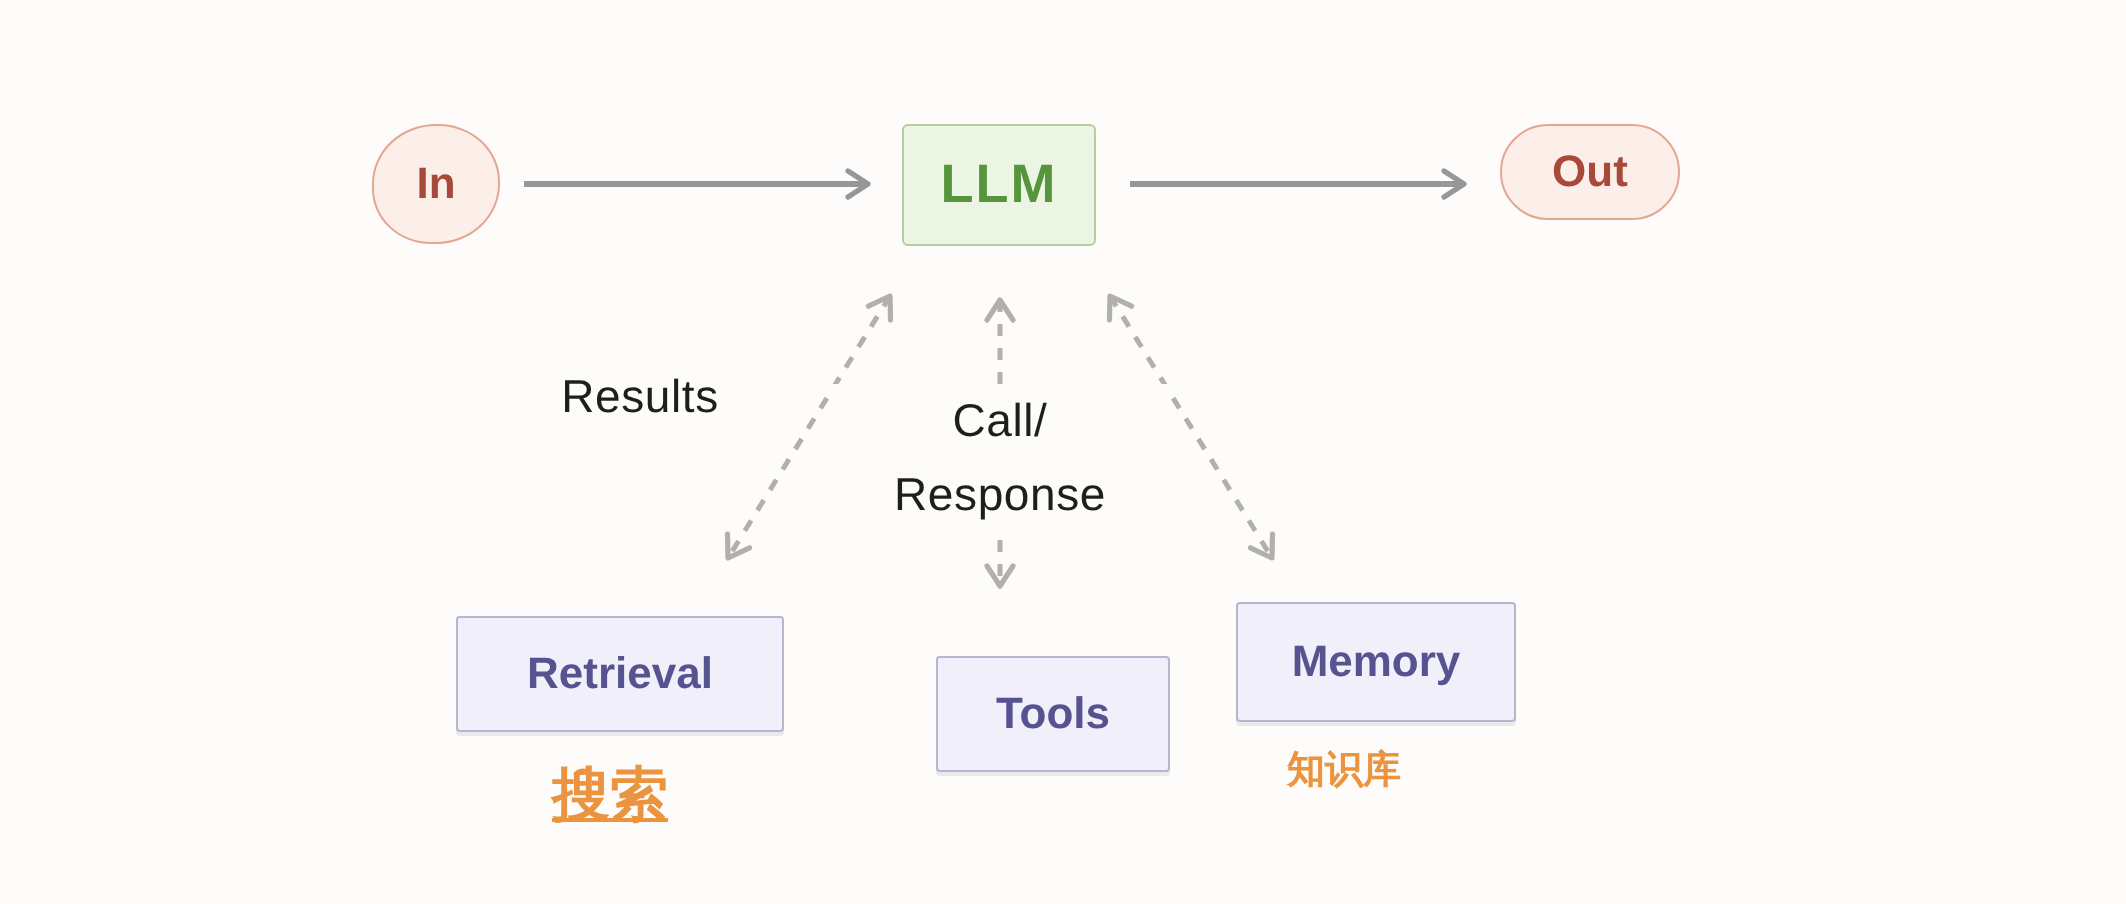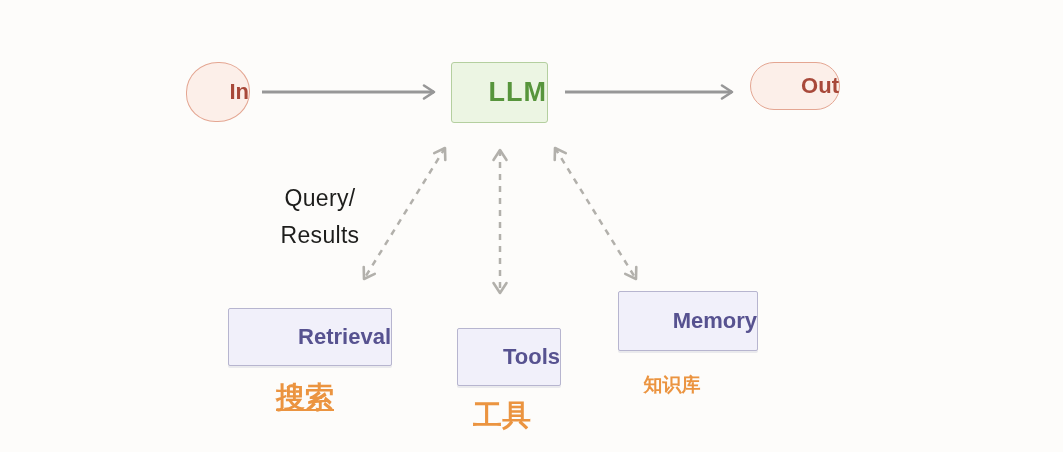--- a/index.html
+++ b/index.html
@@ -16,42 +16,42 @@
     position:relative; width:1063px; height:452px; background:var(--bg);
     overflow:hidden;
   }
   .arrow-layer{position:absolute; left:0; top:0; width:1063px; height:452px;}
   line.solid{stroke:var(--solid-arrow); stroke-width:3;}
   line.dashed{stroke:var(--dashed-arrow); stroke-width:2.5; stroke-dasharray:6 6;}
   .chev-solid{fill:none; stroke:var(--solid-arrow); stroke-width:2.6; stroke-linecap:round; stroke-linejoin:round;}
   .chev-dash{fill:none; stroke:var(--dashed-arrow); stroke-width:2.6; stroke-linecap:round; stroke-linejoin:round;}
 
   .node{
-    position:absolute; display:flex; align-items:center; justify-content:flex-end;
+    position:absolute; display:flex; align-items:center; justify-content:center;
     box-sizing:border-box; font-weight:bold;
   }
   .pill{
     background:var(--pink-fill); border:1.6px solid var(--pink-border);
     color:var(--red-text); font-size:22px;
   }
   .node-in{left:186px; top:62px; width:64px; height:60px; border-radius:50% 48% 50% 46%;}
   .node-out{left:750px; top:62px; width:90px; height:48px; border-radius:30px;}
   .node-llm{
     left:451px; top:62px; width:97px; height:61px; border-radius:3px;
     background:var(--green-fill); border:1.6px solid var(--green-border);
     color:var(--green-text); font-size:27px; letter-spacing:1px;
   }
   .box{
     background:var(--lavender-fill); border:1.6px solid var(--lavender-border);
     color:var(--purple-text); font-size:22px; border-radius:2px;
     box-shadow:0 2px 0 rgba(180,178,200,0.25);
   }
   .box-retrieval{left:228px; top:308px; width:164px; height:58px;}
-  .box-tools{left:457px; top:328px; width:104px; height:58px;}
-  .box-memory{left:618px; top:291px; width:140px; height:60px;}
+  .box-tools{left:468px; top:328px; width:117px; height:58px;}
+  .box-memory{left:618px; top:301px; width:140px; height:60px;}
 
   .edge-label{
     position:absolute; text-align:center; color:var(--label-text);
     font-size:23px; line-height:37px; letter-spacing:0.3px;
   }
   .edge-label span{display:block;}
   .label-query{left:240px; top:180px; width:160px;}
   .label-call{left:415px; top:192px; width:170px; background:var(--bg);}
   .label-read{left:600px; top:180px; width:140px;}
 
@@ -95,39 +95,41 @@
 
   <div class="node node-llm">
     <span>LLM</span>
   </div>
 
   <div class="node pill node-out">
     <span>Out</span>
   </div>
 
   <div class="edge-label label-query">
-    <span>Query/</span>
     <span>Results</span>
   </div>
 
+  <div class="edge-label label-call">
+    <span>Call/</span>
+    <span>Response</span>
+  </div>
 
   <div class="edge-label label-read">
   </div>
 
   <div class="node box box-retrieval">
     <span>Retrieval</span>
   </div>
 
   <div class="node box box-tools">
     <span>Tools</span>
   </div>
 
   <div class="node box box-memory">
     <span>Memory</span>
   </div>
 
   <div class="caption caption-retrieval">搜索</div>
 
-  <div class="caption caption-tools">工具</div>
 
   <div class="caption caption-memory">知识库</div>
 
 </div>
 
 </body></html>

